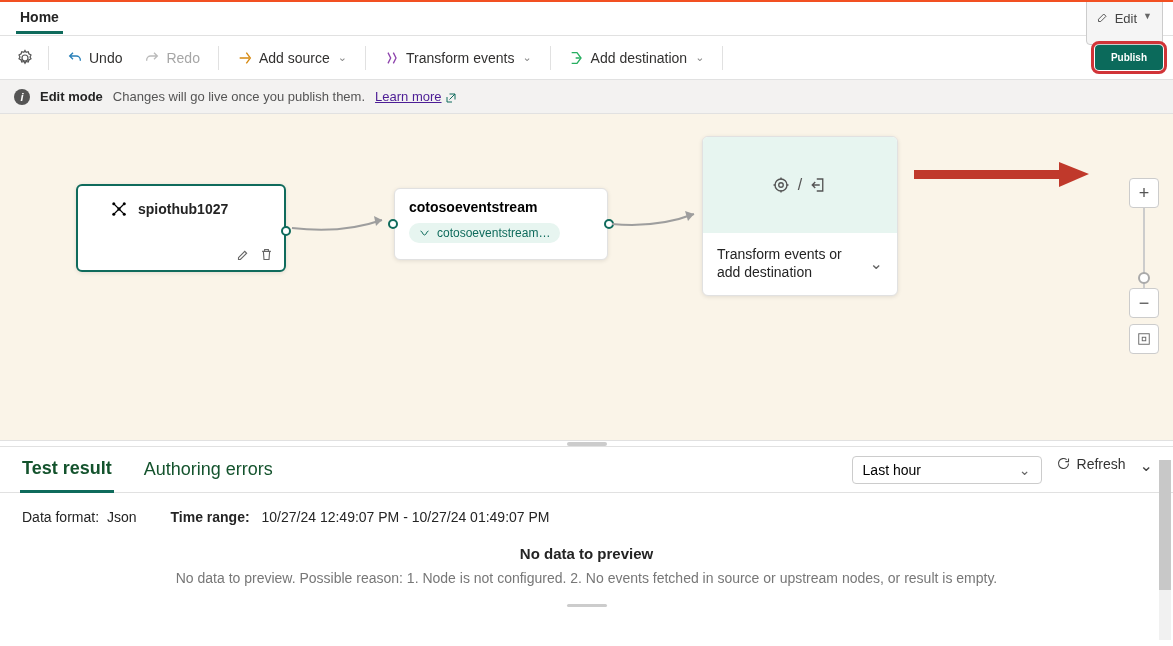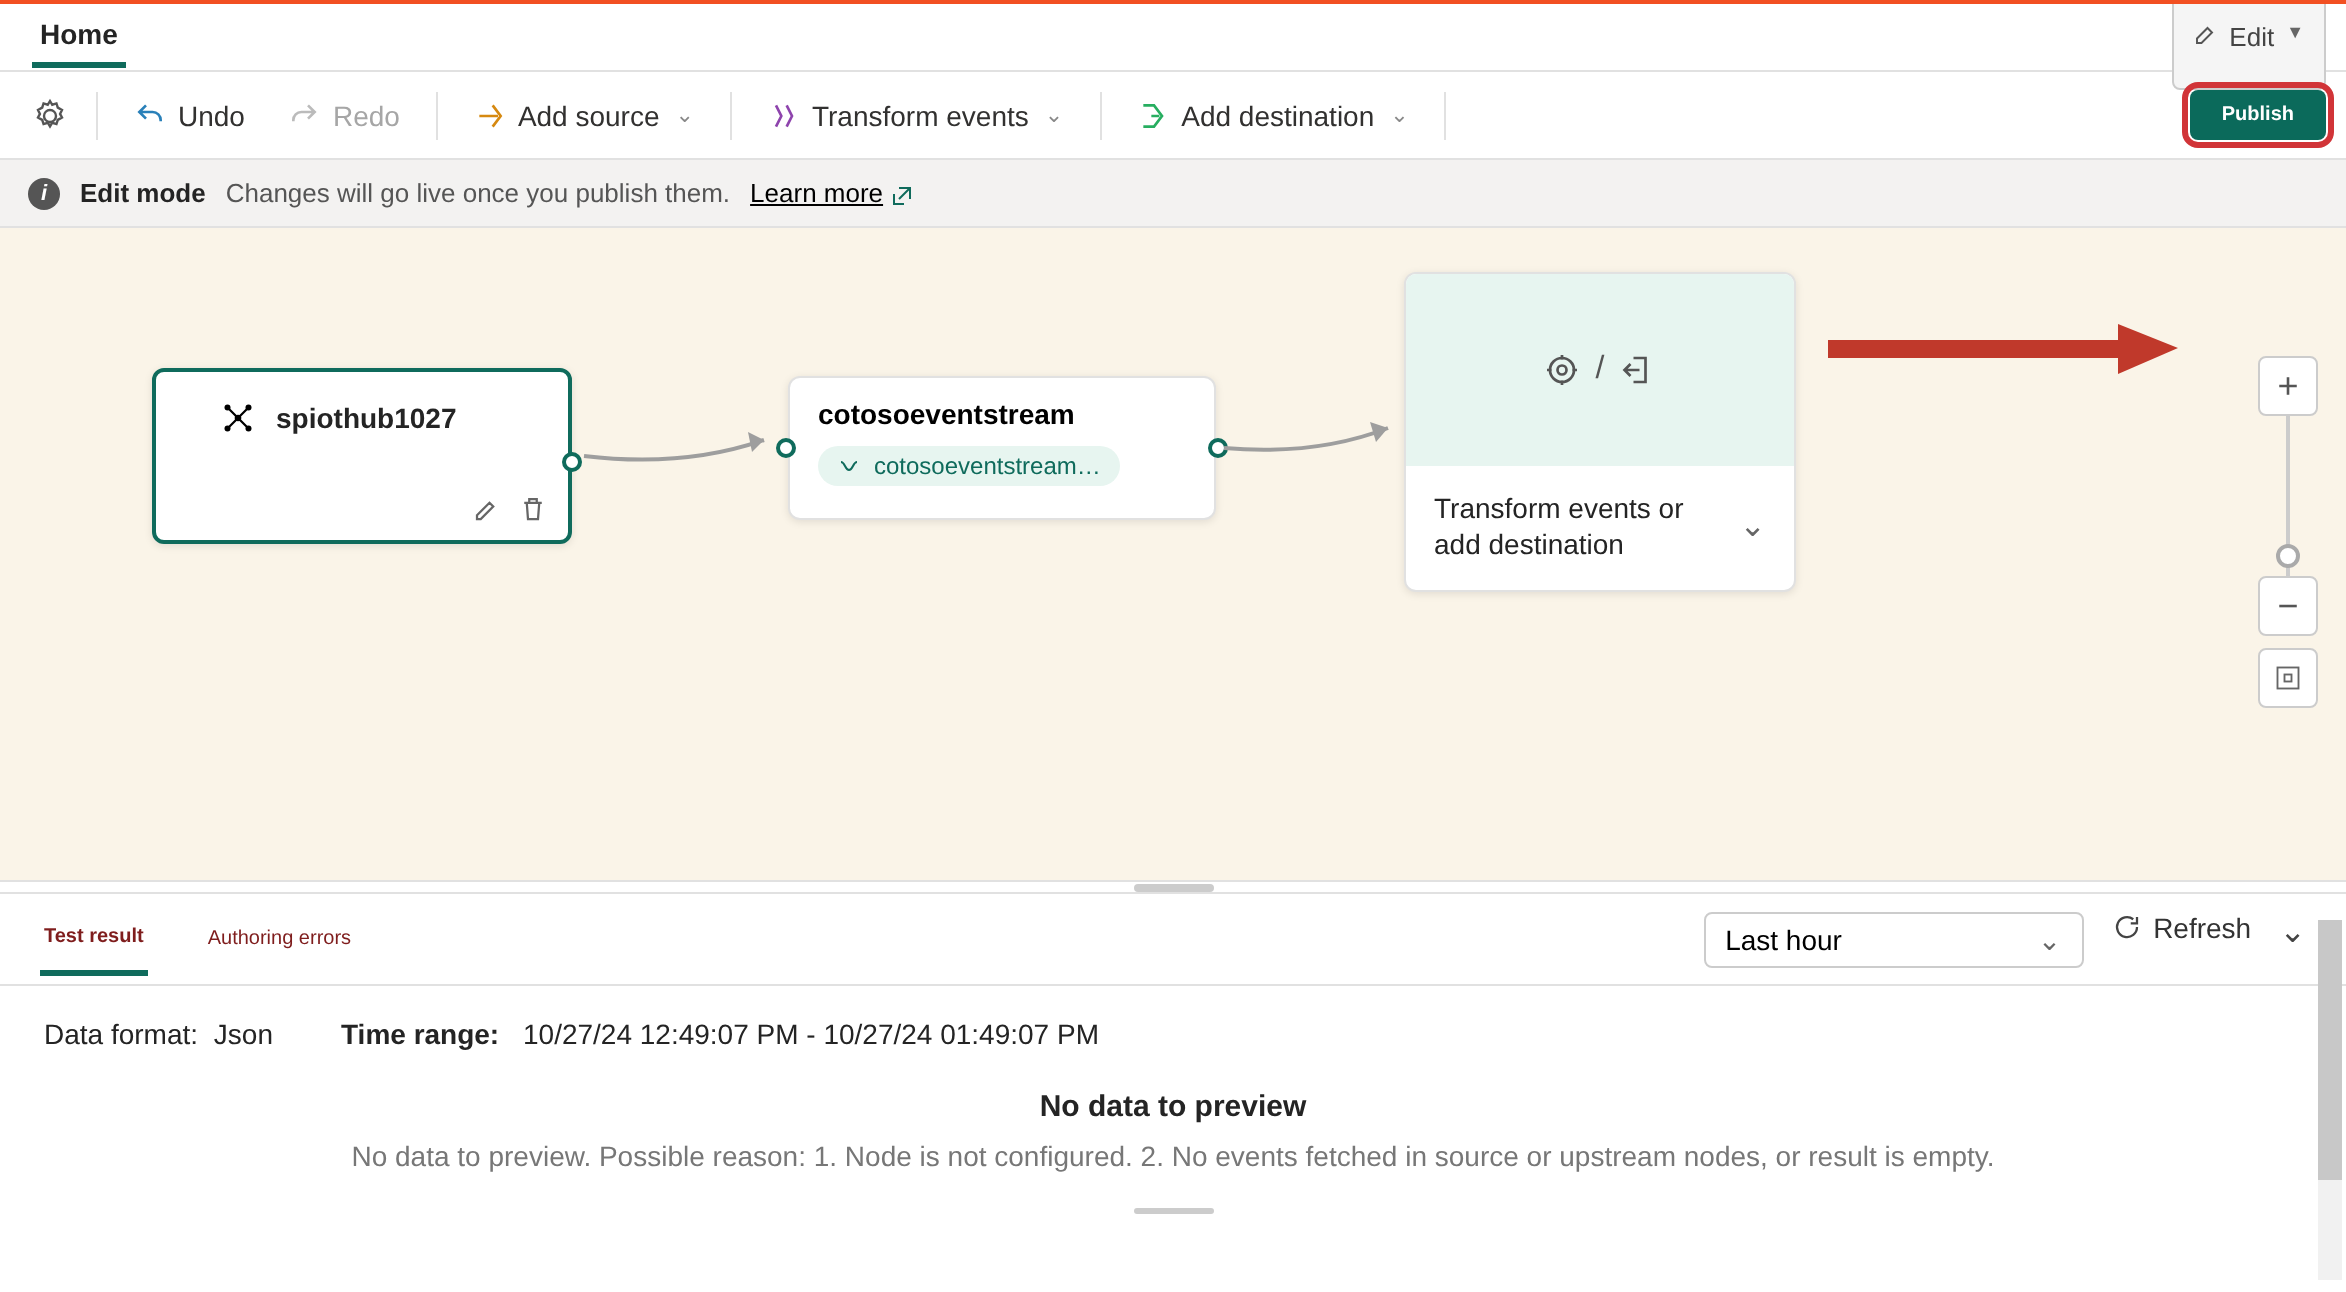--- a/index.html
+++ b/index.html
@@ -14,21 +14,21 @@
   .tb-btn { display:flex; align-items:center; gap:6px; padding:4px 10px; font-size:14px; color:#323130; cursor:pointer; border-radius:3px; }
   .tb-btn.disabled { color:#a6a6a6; cursor:default; }
   .tb-sep { width:1px; height:24px; background:#e1e1e1; margin:0 6px; }
   .btn-publish { margin-left:auto; background:#0b6a5b; color:#fff; font-weight:600; font-size:10px; padding:7px 16px; border:none; border-radius:4px; cursor:pointer; outline:3px solid #d13438; outline-offset:1px; }
   .chev { font-size:11px; color:#888; margin-left:2px; }
 
   .infobar { display:flex; align-items:center; gap:10px; height:34px; padding:0 14px; background:#f3f2f1; border-bottom:1px solid #e1e1e1; font-size:13px; }
   .infobar .badge { width:16px; height:16px; border-radius:50%; background:#555; color:#fff; display:flex; align-items:center; justify-content:center; font-size:11px; font-weight:bold; font-style:italic; }
   .infobar b { color:#242424; }
   .infobar span.msg { color:#555; }
-  .infobar a { color:#000000; display:flex; align-items:flex-end; gap:3px; }
+  .infobar a { color:#4c1d95; display:flex; align-items:flex-end; gap:3px; }
 
   .canvas-wrap { position:relative; height:326px; background:#faf4e8; overflow:hidden; }
   .node { position:absolute; background:#fff; border-radius:6px; box-shadow:0 1px 4px rgba(0,0,0,0.1); }
   .node-source { left:76px; top:70px; width:210px; height:88px; border:2px solid #0f6b5c; padding:14px 32px; }
   .node-source .title { display:flex; align-items:center; gap:10px; font-size:14px; font-weight:600; color:#242424; }
   .node-source .actions { position:absolute; right:10px; bottom:8px; display:flex; gap:8px; color:#555; }
   .node-stream { left:394px; top:74px; width:214px; height:72px; border:1px solid #e1e1e1; padding:10px 14px; }
   .node-stream .title { font-size:14px; font-weight:600; margin-bottom:8px; }
   .pill { display:inline-flex; align-items:center; gap:6px; background:#e7f5f0; border-radius:12px; padding:3px 10px; font-size:12px; color:#0f6b5c; }
   .node-dest { left:702px; top:22px; width:196px; height:160px; border:1px solid #e1e1e1; overflow:hidden; }
@@ -50,21 +50,21 @@
   .zoom-fit { margin-top:6px; }
 
   .annot-arrow { position:absolute; left:914px; top:48px; }
   .annot-arrow svg { overflow:visible; }
 
   .bottom-handle { height:6px; background:#fff; border-top:1px solid #e1e1e1; display:flex; justify-content:center; }
   .bottom-handle div { width:40px; height:4px; background:#ccc; border-radius:2px; margin-top:1px; }
 
   .bottom-panel { border-top:1px solid #e1e1e1; }
   .bp-tabs { display:flex; align-items:center; padding:0 20px; height:46px; gap:28px; border-bottom:1px solid #e1e1e1; }
-  .bp-tab { font-size:10px; color:#7f1d1d; padding:11px 2px; cursor:pointer; }
+  .bp-tab { font-size:18px; color:#14532d; padding:11px 2px; cursor:pointer; }
   .bp-tab.active { font-weight:600; border-bottom:3px solid #0f6b5c; }
   .bp-right { margin-left:auto; display:flex; align-items:flex-start; gap:14px; }
   .select { border:1px solid #ccc; border-radius:4px; padding:5px 10px; font-size:14px; min-width:190px; display:flex; justify-content:space-between; align-items:center; cursor:pointer; }
   .refresh { display:flex; align-items:center; gap:6px; font-size:14px; color:#333; cursor:pointer; }
   .bp-body { padding:16px 22px 10px; }
   .bp-meta { display:flex; gap:34px; font-size:14px; color:#242424; margin-bottom:20px; }
   .bp-meta .lbl { color:#242424; }
   .empty-title { text-align:center; font-weight:600; font-size:15px; color:#242424; margin-bottom:8px; }
   .empty-msg { text-align:center; font-size:14px; color:#777; }
 

